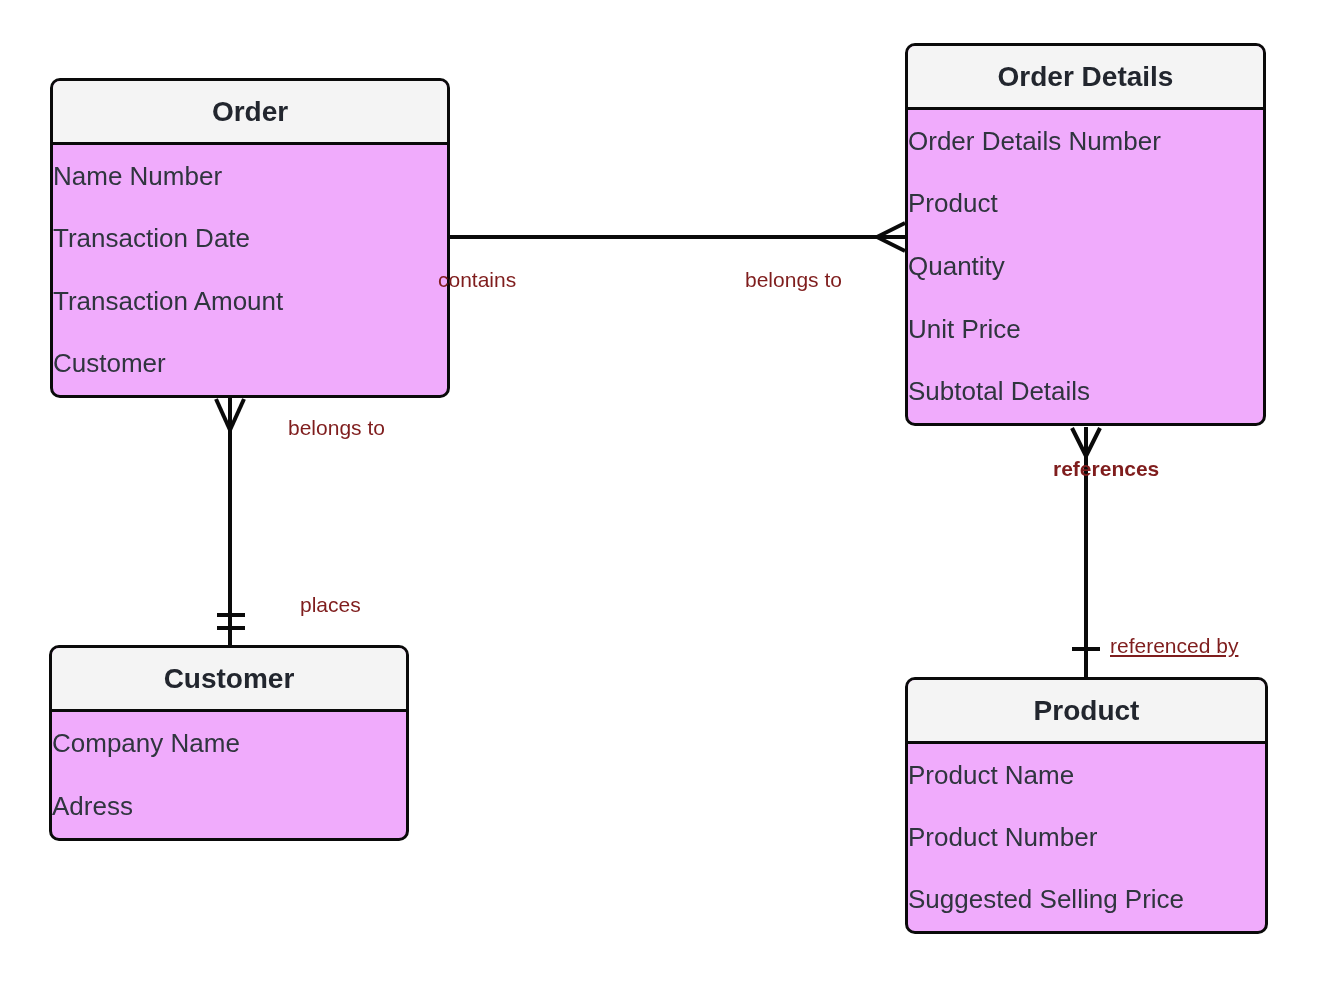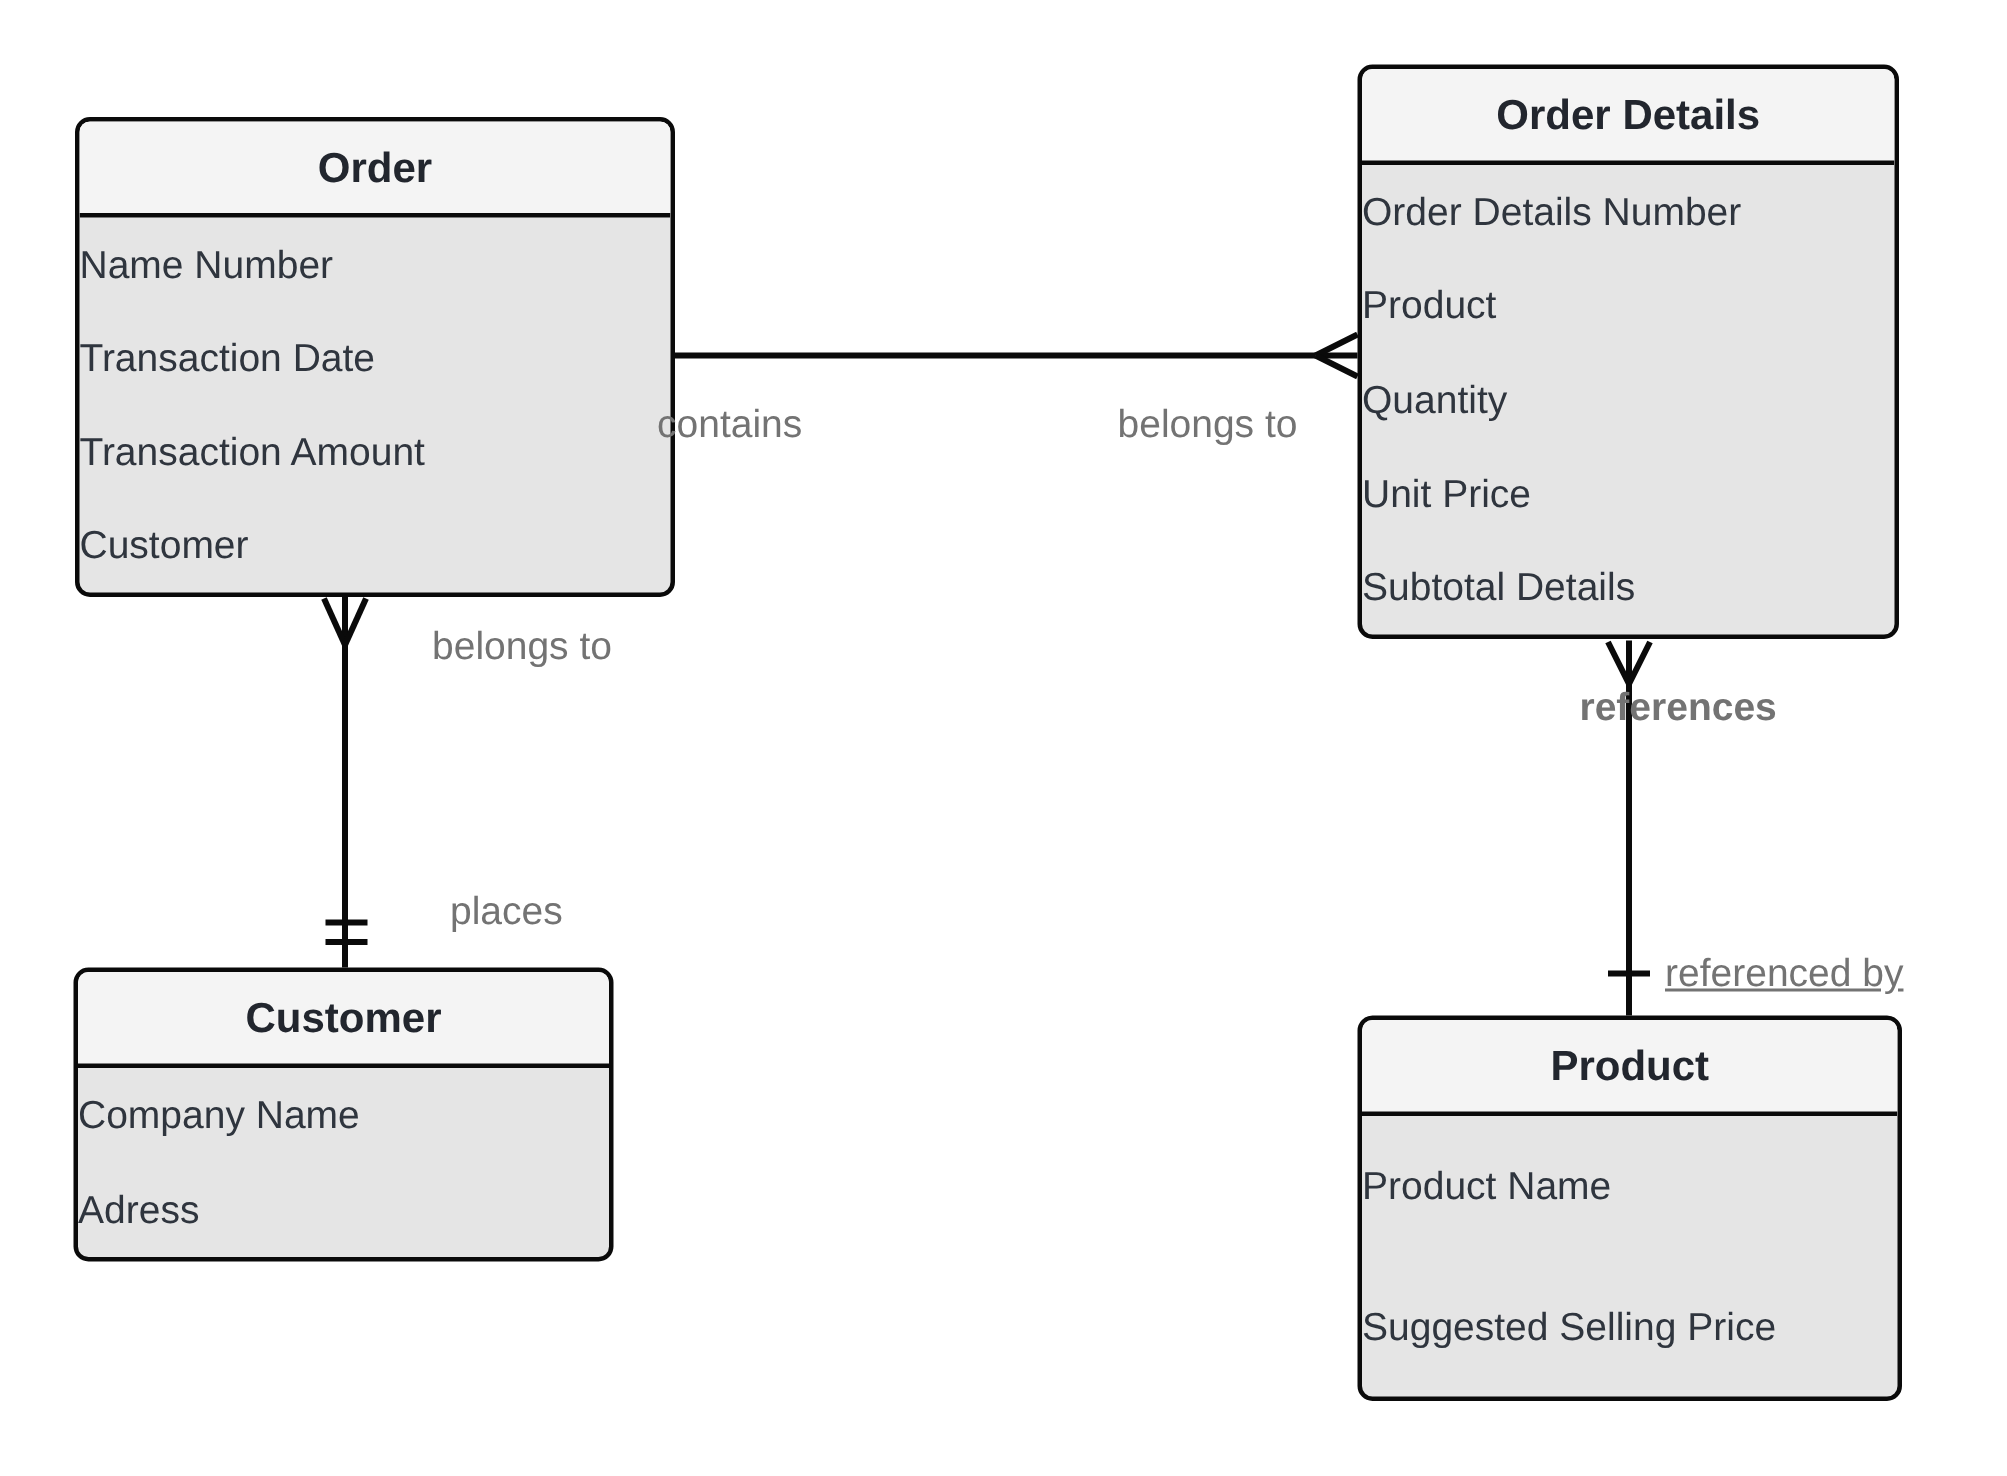--- a/index.html
+++ b/index.html
@@ -24,21 +24,21 @@
     height: 984px;
   }
   .connectors line, .connectors path {
     stroke: #0a0a0a;
     stroke-width: 4;
     fill: none;
   }
   .entity {
     position: absolute;
     box-sizing: border-box;
-    background: #e5e5e5;
+    background: #f0abfc;
     border: 3px solid #0a0a0a;
     border-radius: 10px;
     display: flex;
     flex-direction: column;
     overflow: hidden;
   }
   .entity-header {
     flex: 0 0 61px;
     background: #f4f4f4;
     border-bottom: 3px solid #0a0a0a;
@@ -57,22 +57,22 @@
   .entity-row {
     flex: 1 1 0;
     display: flex;
     align-items: center;
     font-size: 26px;
     color: #2f353e;
     white-space: nowrap;
   }
   .rel-label {
     position: absolute;
-    font-size: 26px;
-    color: #737373;
+    font-size: 21px;
+    color: #7f1d1d;
     white-space: nowrap;
     line-height: 1.1;
   }
 </style>
 </head>
 <body>
 
 <div class="canvas">
 
   <svg class="connectors" viewBox="0 0 1338 984">
@@ -135,20 +135,21 @@
     <div class="entity-body">
       <div class="entity-row">Company Name</div>
       <div class="entity-row">Adress</div>
     </div>
   </div>
 
   <div class="entity" style="left:905px; top:677px; width:363px; height:257px;">
     <div class="entity-header">Product</div>
     <div class="entity-body">
       <div class="entity-row">Product Name</div>
+      <div class="entity-row">Product Number</div>
       <div class="entity-row">Suggested Selling Price</div>
     </div>
   </div>
 
   <div class="rel-label" style="left:438px; top:268px;">contains</div>
 
   <div class="rel-label" style="left:745px; top:268px;">belongs to</div>
 
   <div class="rel-label" style="left:288px; top:416px;">belongs to</div>
 

